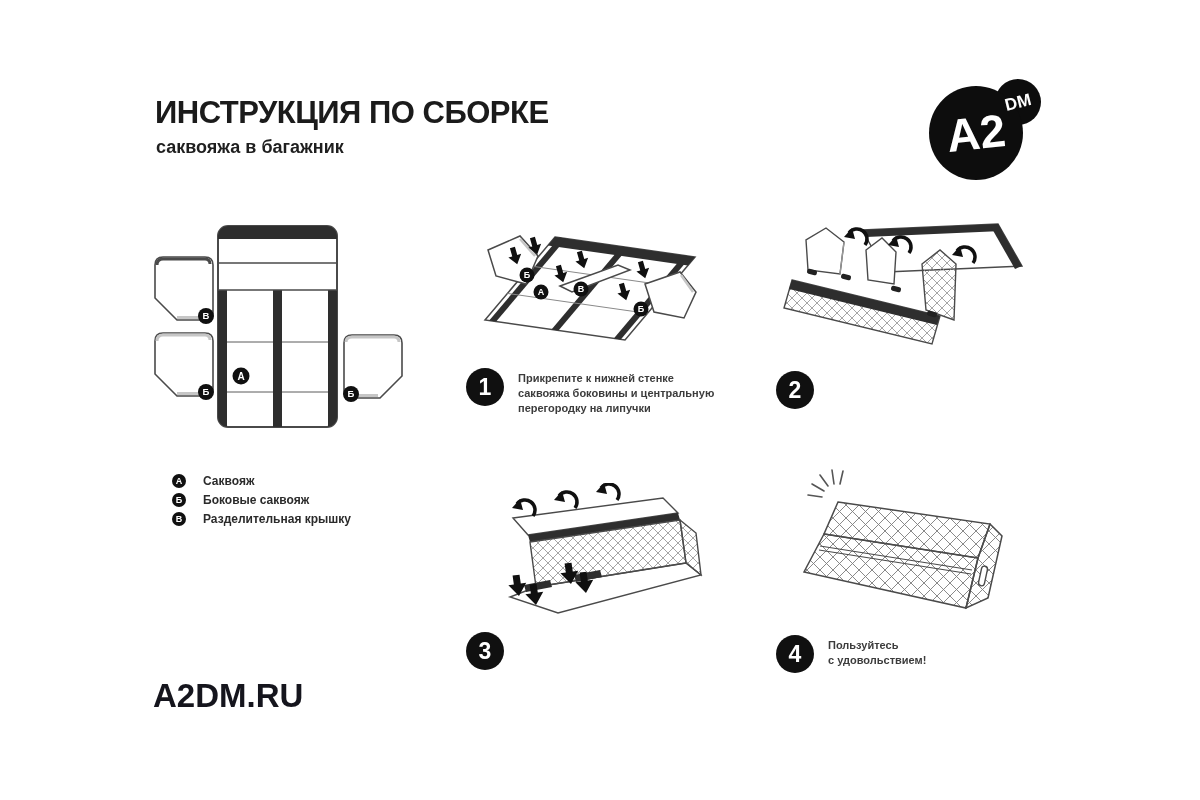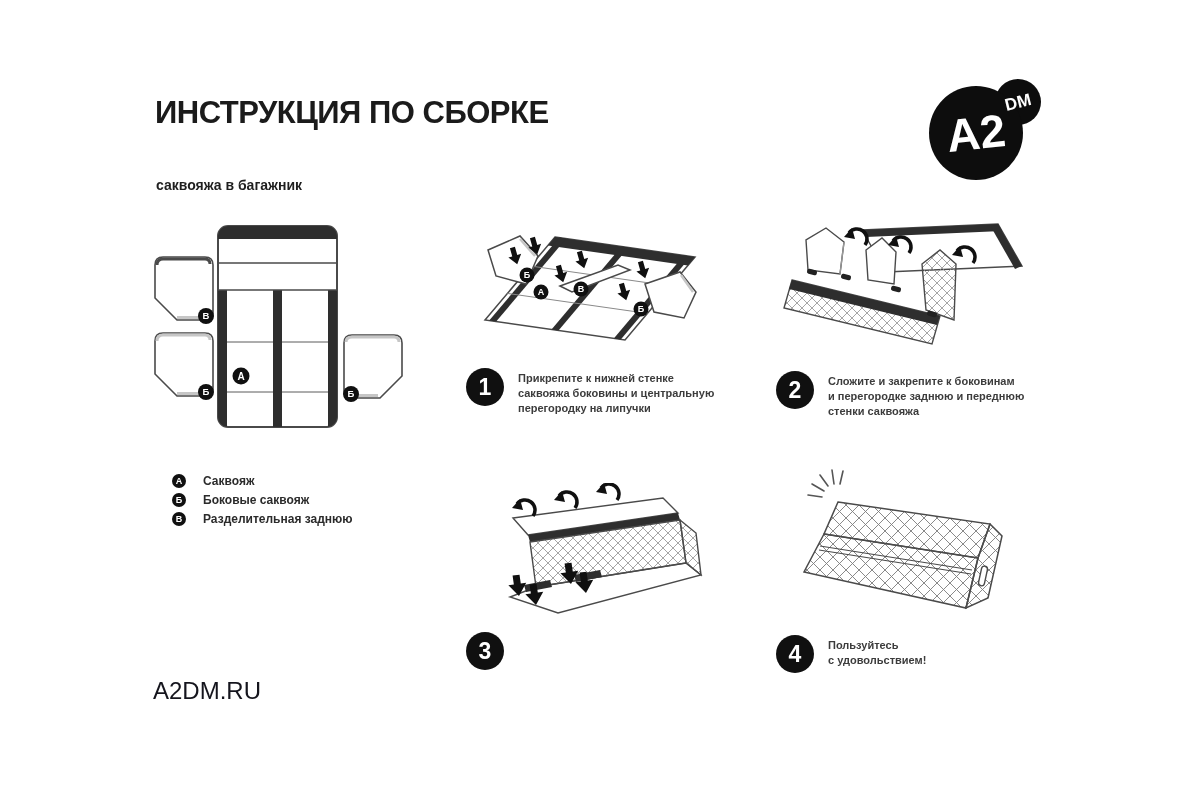--- a/index.html
+++ b/index.html
@@ -2,22 +2,22 @@
 <html><head>
 <meta charset="utf-8">
 <style>
   html,body{margin:0;padding:0;}
   body{width:1200px;height:800px;background:#ffffff;overflow:hidden;
        font-family:"Liberation Sans", sans-serif;}
   .sheet{position:relative;width:1200px;height:800px;background:#fff;}
 
   .title{position:absolute;left:155px;top:97px;font-size:31px;font-weight:800;
          color:#1b1b1b;letter-spacing:-0.5px;line-height:1;}
-  .subtitle{position:absolute;left:156px;top:138px;font-size:14px;font-weight:700;
-         color:#1f1f1f;line-height:1;margin-top:40px;}
+  .subtitle{position:absolute;left:156px;top:138px;font-size:18px;font-weight:700;
+         color:#1f1f1f;line-height:1;}
 
   .logo{position:absolute;left:918px;top:78px;width:140px;height:112px;}
 
   .flat-diagram{position:absolute;left:140px;top:210px;}
 
   .legend{position:absolute;left:172px;top:474px;}
   .legend-row{display:flex;align-items:center;margin-bottom:5px;height:14px;}
   .lbadge{width:14px;height:14px;border-radius:50%;background:#101010;color:#fff;
           font-size:9px;font-weight:700;display:flex;align-items:center;
           justify-content:center;flex:0 0 14px;}
@@ -32,21 +32,21 @@
   .step-row.s1{left:466px;top:368px;}
   .step-row.s2{left:776px;top:371px;}
   .step-row.s3{left:466px;top:632px;}
   .step-row.s4{left:776px;top:635px;}
   .nbadge{width:38px;height:38px;border-radius:50%;background:#101010;color:#fff;
           font-size:23px;font-weight:800;display:flex;align-items:center;
           justify-content:center;flex:0 0 38px;}
   .step-text{margin-left:14px;width:255px;font-size:11px;line-height:15px;
           font-weight:700;color:#3c3c3c;white-space:pre-line;padding-top:3px;}
 
-  .site{position:absolute;left:153px;top:677px;font-size:24px;font-weight:400;
+  .site{position:absolute;left:153px;top:677px;font-size:33px;font-weight:700;
         color:#15151d;letter-spacing:0px;}
 
   svg .ink{stroke:#4a4a4a;fill:none;}
 </style>
 </head>
 <body>
 
 <div class="sheet">
 
   <div class="title">ИНСТРУКЦИЯ ПО СБОРКЕ</div>
@@ -122,21 +122,21 @@
     <div class="legend-row">
       <span class="lbadge">А</span>
       <span class="ltext">Саквояж</span>
     </div>
     <div class="legend-row">
       <span class="lbadge">Б</span>
       <span class="ltext">Боковые саквояж</span>
     </div>
     <div class="legend-row">
       <span class="lbadge">В</span>
-      <span class="ltext">Разделительная заднюю</span>
+      <span class="ltext">Разделительная крышку</span>
     </div>
   </div>
 
   <svg class="ill-1" width="265" height="155" viewBox="0 0 265 155">
     <defs>
       <path id="ar1" d="M-2.6,-13 h5.2 v8.5 h4 l-6.6,9 -6.6,-9 h4 z"></path>
     </defs>
     <path d="M95,25 L235,45 L165,128 L25,108 Z" fill="#fff" stroke="#4a4a4a" stroke-width="1.5"></path>
     <path d="M95,25 L235,45 L227.9,53.4 L87.9,33.4 Z" fill="#2e2e2e"></path>
     <path d="M99.2,25.6 L106.2,26.6 L36.2,109.6 L29.2,108.6 Z" fill="#2e2e2e"></path>
@@ -269,23 +269,20 @@
   </svg>
 
   <div class="step-row s1">
     <div class="nbadge">1</div>
     <div class="step-text">Прикрепите к нижней стенке
 саквояжа боковины и центральную
 перегородку на липучки</div>
   </div>
   <div class="step-row s2">
     <div class="nbadge">2</div>
-    <div class="step-text">Сложите и закрепите к боковинам
-и перегородке заднюю и переднюю
-стенки саквояжа</div>
   </div>
   <div class="step-row s3">
     <div class="nbadge">3</div>
   </div>
   <div class="step-row s4">
     <div class="nbadge">4</div>
     <div class="step-text">Пользуйтесь
 с удовольствием!</div>
   </div>
 

